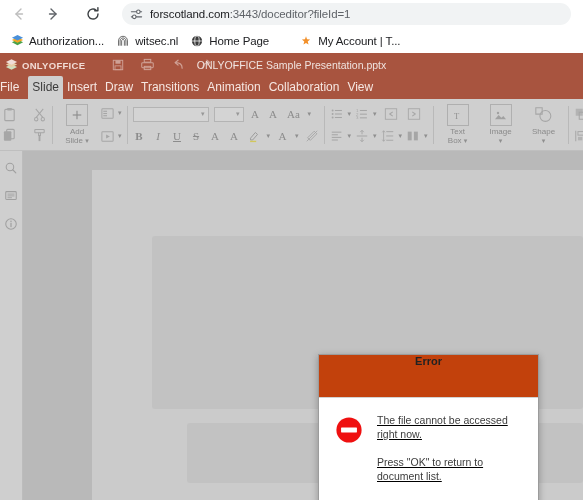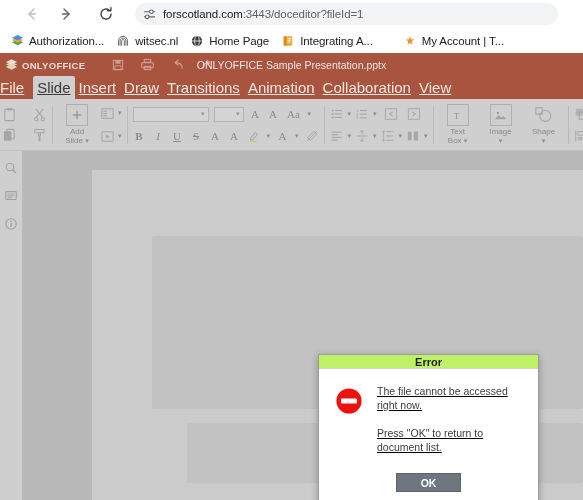--- a/index.html
+++ b/index.html
@@ -13,21 +13,21 @@
   
   .browser-chrome {
     height: 53px;
     background: #ffffff;
     position: relative;
   }
   .nav-row {
     height: 28px;
     display: flex;
     align-items: center;
-    padding: 0 19px;
+    padding: 0 6px;
     gap: 8px;
   }
   .nav-btn {
     width: 26px; height: 26px;
     display: flex; align-items: center; justify-content: center;
     border-radius: 50%;
     flex: 0 0 auto;
   }
   .nav-btn svg { display: block; }
   .omnibox {
@@ -122,27 +122,26 @@
   }
 
   .oo-tabs {
     height: 23px;
     background: #a8543f;
     display: flex;
     align-items: flex-end;
     padding-left: 0px;
   }
   .oo-tab {
-    font-size: 15px;
+    font-size: 12px;
     color: #f6e7e2;
     padding: 0 4px;
     height: 23px;
     line-height: 23px;
     white-space: nowrap;
-    text-decoration: underline;
   }
   .oo-tab.active {
     background: #cfcfcf;
     color: #3b3b3b;
     border-radius: 2px 2px 0 0;
   }
   .oo-tab.clipped { padding-left: 0; padding-right: 9px; }
 
   
   .ribbon {
@@ -262,25 +261,25 @@
     position: absolute;
     left: 318px;
     top: 301px;
     width: 221px;
     background: #ffffff;
     border: 1px solid #9b9b9b;
     box-shadow: 0 2px 7px rgba(0,0,0,0.28);
     z-index: 50;
   }
   .modal-header {
-    height: 14px;
-    background: #bef264;
+    height: 43px;
+    background: #c2410c;
     border-bottom: 1px solid #d2d2d2;
     display: flex;
-    align-items: flex-end;
+    align-items: flex-start;
     justify-content: center;
   }
   .modal-title {
     font-size: 11px;
     color: #222222;
     font-weight: bold;
   }
   .modal-body {
     padding: 15px 14px 10px 14px;
     display: flex;
@@ -384,32 +383,20 @@
       <span class="bm-ico">
         <svg width="12" height="12" viewBox="0 0 14 14">
             <circle cx="7" cy="7" r="6" fill="#3c3c3c"></circle>
             <ellipse cx="7" cy="7" rx="2.6" ry="6" fill="none" stroke="#ffffff" stroke-width="0.9"></ellipse>
             <line x1="1" y1="7" x2="13" y2="7" stroke="#ffffff" stroke-width="0.9"></line>
           </svg>
       </span>
       <span class="bm-label">Home Page</span>
     </div>
 
-    <div class="bm">
-      <span class="bm-ico">
-        <svg width="12" height="12" viewBox="0 0 14 14">
-            <rect x="2" y="1.5" width="10" height="11" rx="1" fill="#f0a93a"></rect>
-            <rect x="2" y="1.5" width="3.4" height="11" fill="#e08a1e"></rect>
-            <rect x="6.4" y="3.6" width="4.4" height="1" fill="#fff"></rect>
-            <rect x="6.4" y="5.6" width="4.4" height="1" fill="#fff"></rect>
-            <rect x="6.4" y="7.6" width="3" height="1" fill="#fff"></rect>
-          </svg>
-      </span>
-      <span class="bm-label">Integrating A...</span>
-    </div>
 
     <div class="bm" style="margin-left:18px;">
       <span class="bm-ico">
         <svg width="12" height="12" viewBox="0 0 14 14">
             <path d="M7 1.5 L8.2 5 L11.8 5.3 L9 7.6 L10 11.2 L7 9.2 L4 11.2 L5 7.6 L2.2 5.3 L5.8 5 Z" fill="#f2902a"></path>
           </svg>
       </span>
       <span class="bm-label">My Account | T...</span>
     </div>
   </div>

